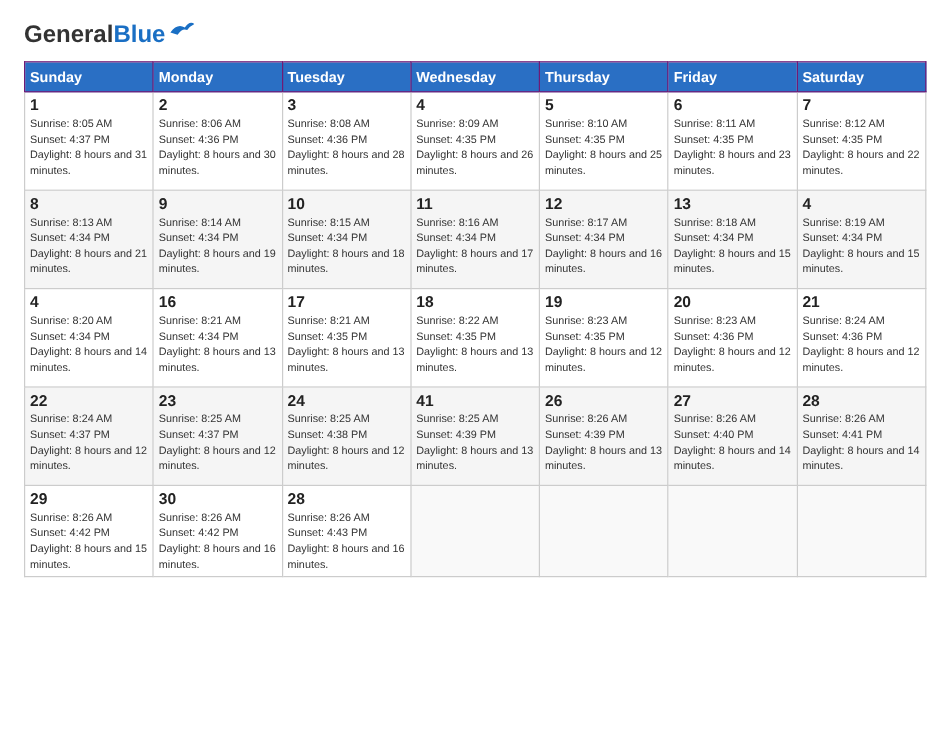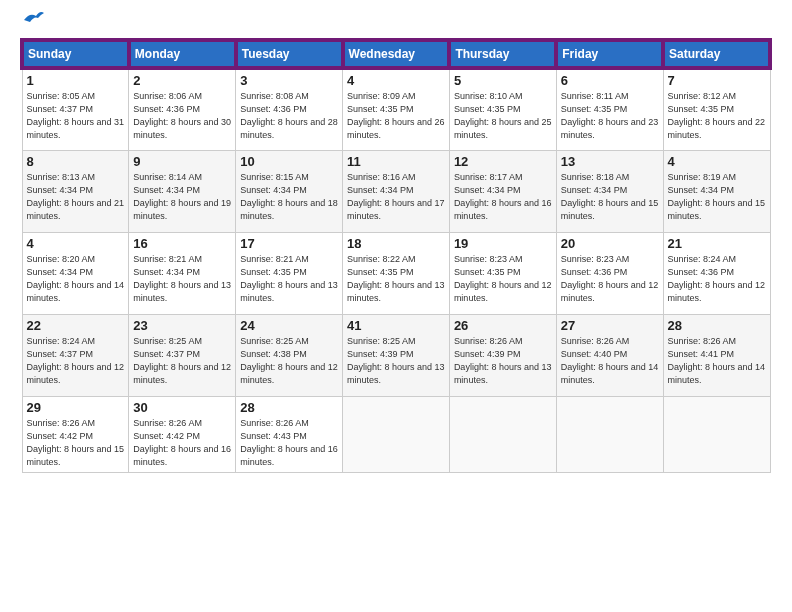--- a/index.html
+++ b/index.html
@@ -44,21 +44,21 @@
       border-collapse: collapse;
       font-size: 9.5px;
     }
     thead tr th {
       background: #2a6fc4;
       color: #fff;
       padding: 5px 4px;
       font-size: 12px;
       font-weight: bold;
       text-align: left;
-      border: 4px solid #701a75;
+      border: 1px solid #701a75;
     }
     tbody tr td {
       border: 1px solid #ccc;
       vertical-align: top;
       padding: 3px 4px;
       height: 82px;
       width: calc(100% / 7);
       background: #fff;
     }
     tbody tr:nth-child(even) td {
@@ -83,20 +83,21 @@
       height: 72px;
     }
   </style>
 </head>
 <body>
 
 <div class="page">
   <div class="header">
     <div class="logo">
       <div style="display:flex;align-items:center;">
+        <span style="font-size:20px;font-weight:bold;color:#333;">General<span style="color:#1a6fc4;">Blue</span></span>
         <svg width="22" height="18" viewBox="0 0 22 18" style="margin-left:2px;margin-top:-8px;">
           <path d="M2 10 Q8 2 14 6 Q18 0 22 3 Q18 5 16 8 Q12 6 8 12 Z" fill="#1a6fc4"></path>
         </svg>
       </div>
     </div>
     <div class="title-block">
       <div class="month-title"></div>
       <div class="location"></div>
     </div>
   </div>

